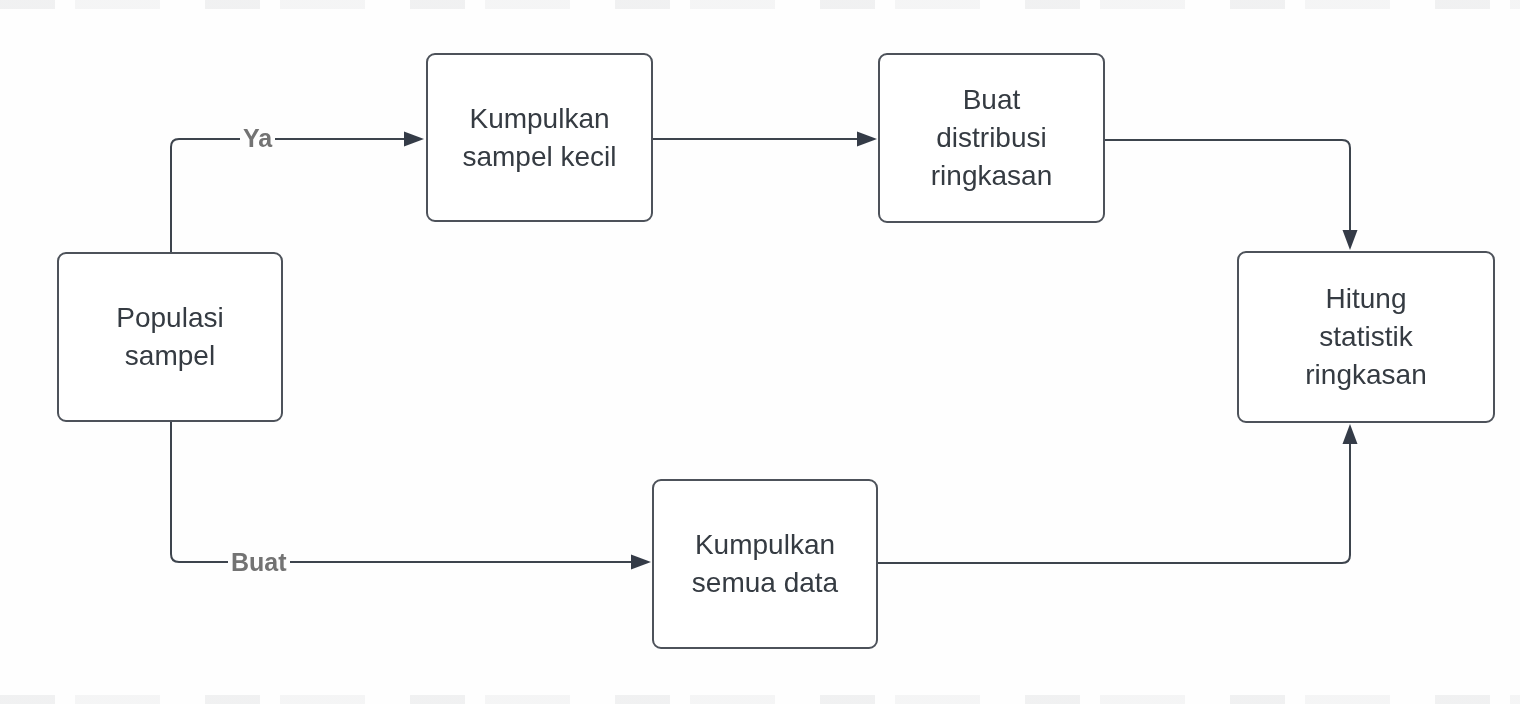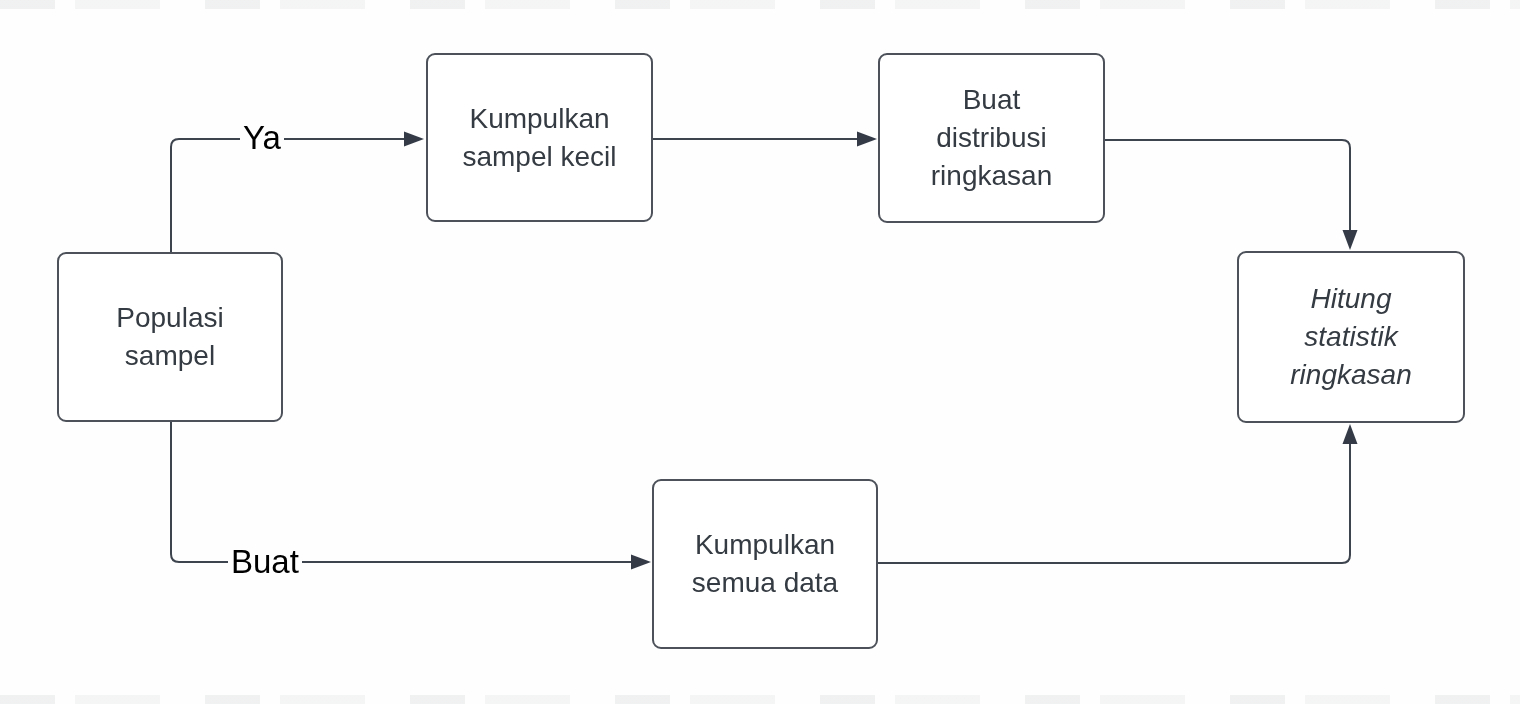--- a/index.html
+++ b/index.html
@@ -35,29 +35,29 @@
     text-align: center;
     color: #353b42;
     font-size: 28px;
     line-height: 38px;
     white-space: pre-line;
     z-index: 2;
   }
   .node-populasi-besar        { left: 57px;   top: 252px; width: 226px; height: 170px; }
   .node-kumpulkan-sampel      { left: 426px;  top: 53px;  width: 227px; height: 169px; }
   .node-buat-distribusi       { left: 878px;  top: 53px;  width: 227px; height: 170px; }
-  .node-hitung-statistik      { left: 1237px; top: 251px; width: 228px; height: 172px; font-style: italic; }
+  .node-hitung-statistik      { left: 1237px; top: 251px; width: 258px; height: 172px; }
   .node-kumpulkan-semua       { left: 652px;  top: 479px; width: 226px; height: 170px; }
   .edge-label {
     position: absolute;
     z-index: 3;
     background: #fefefe;
-    color: #000000;
-    font-size: 33px;
-    font-weight: 400;
+    color: #737373;
+    font-size: 25px;
+    font-weight: 700;
     padding: 0 3px;
     line-height: 28px;
   }
   .label-ya    { left: 240px; top: 124px; }
   .label-tidak { left: 228px; top: 548px; }
   .scan-artifact {
     position: absolute;
     left: 0;
     width: 1520px;
     height: 9px;

